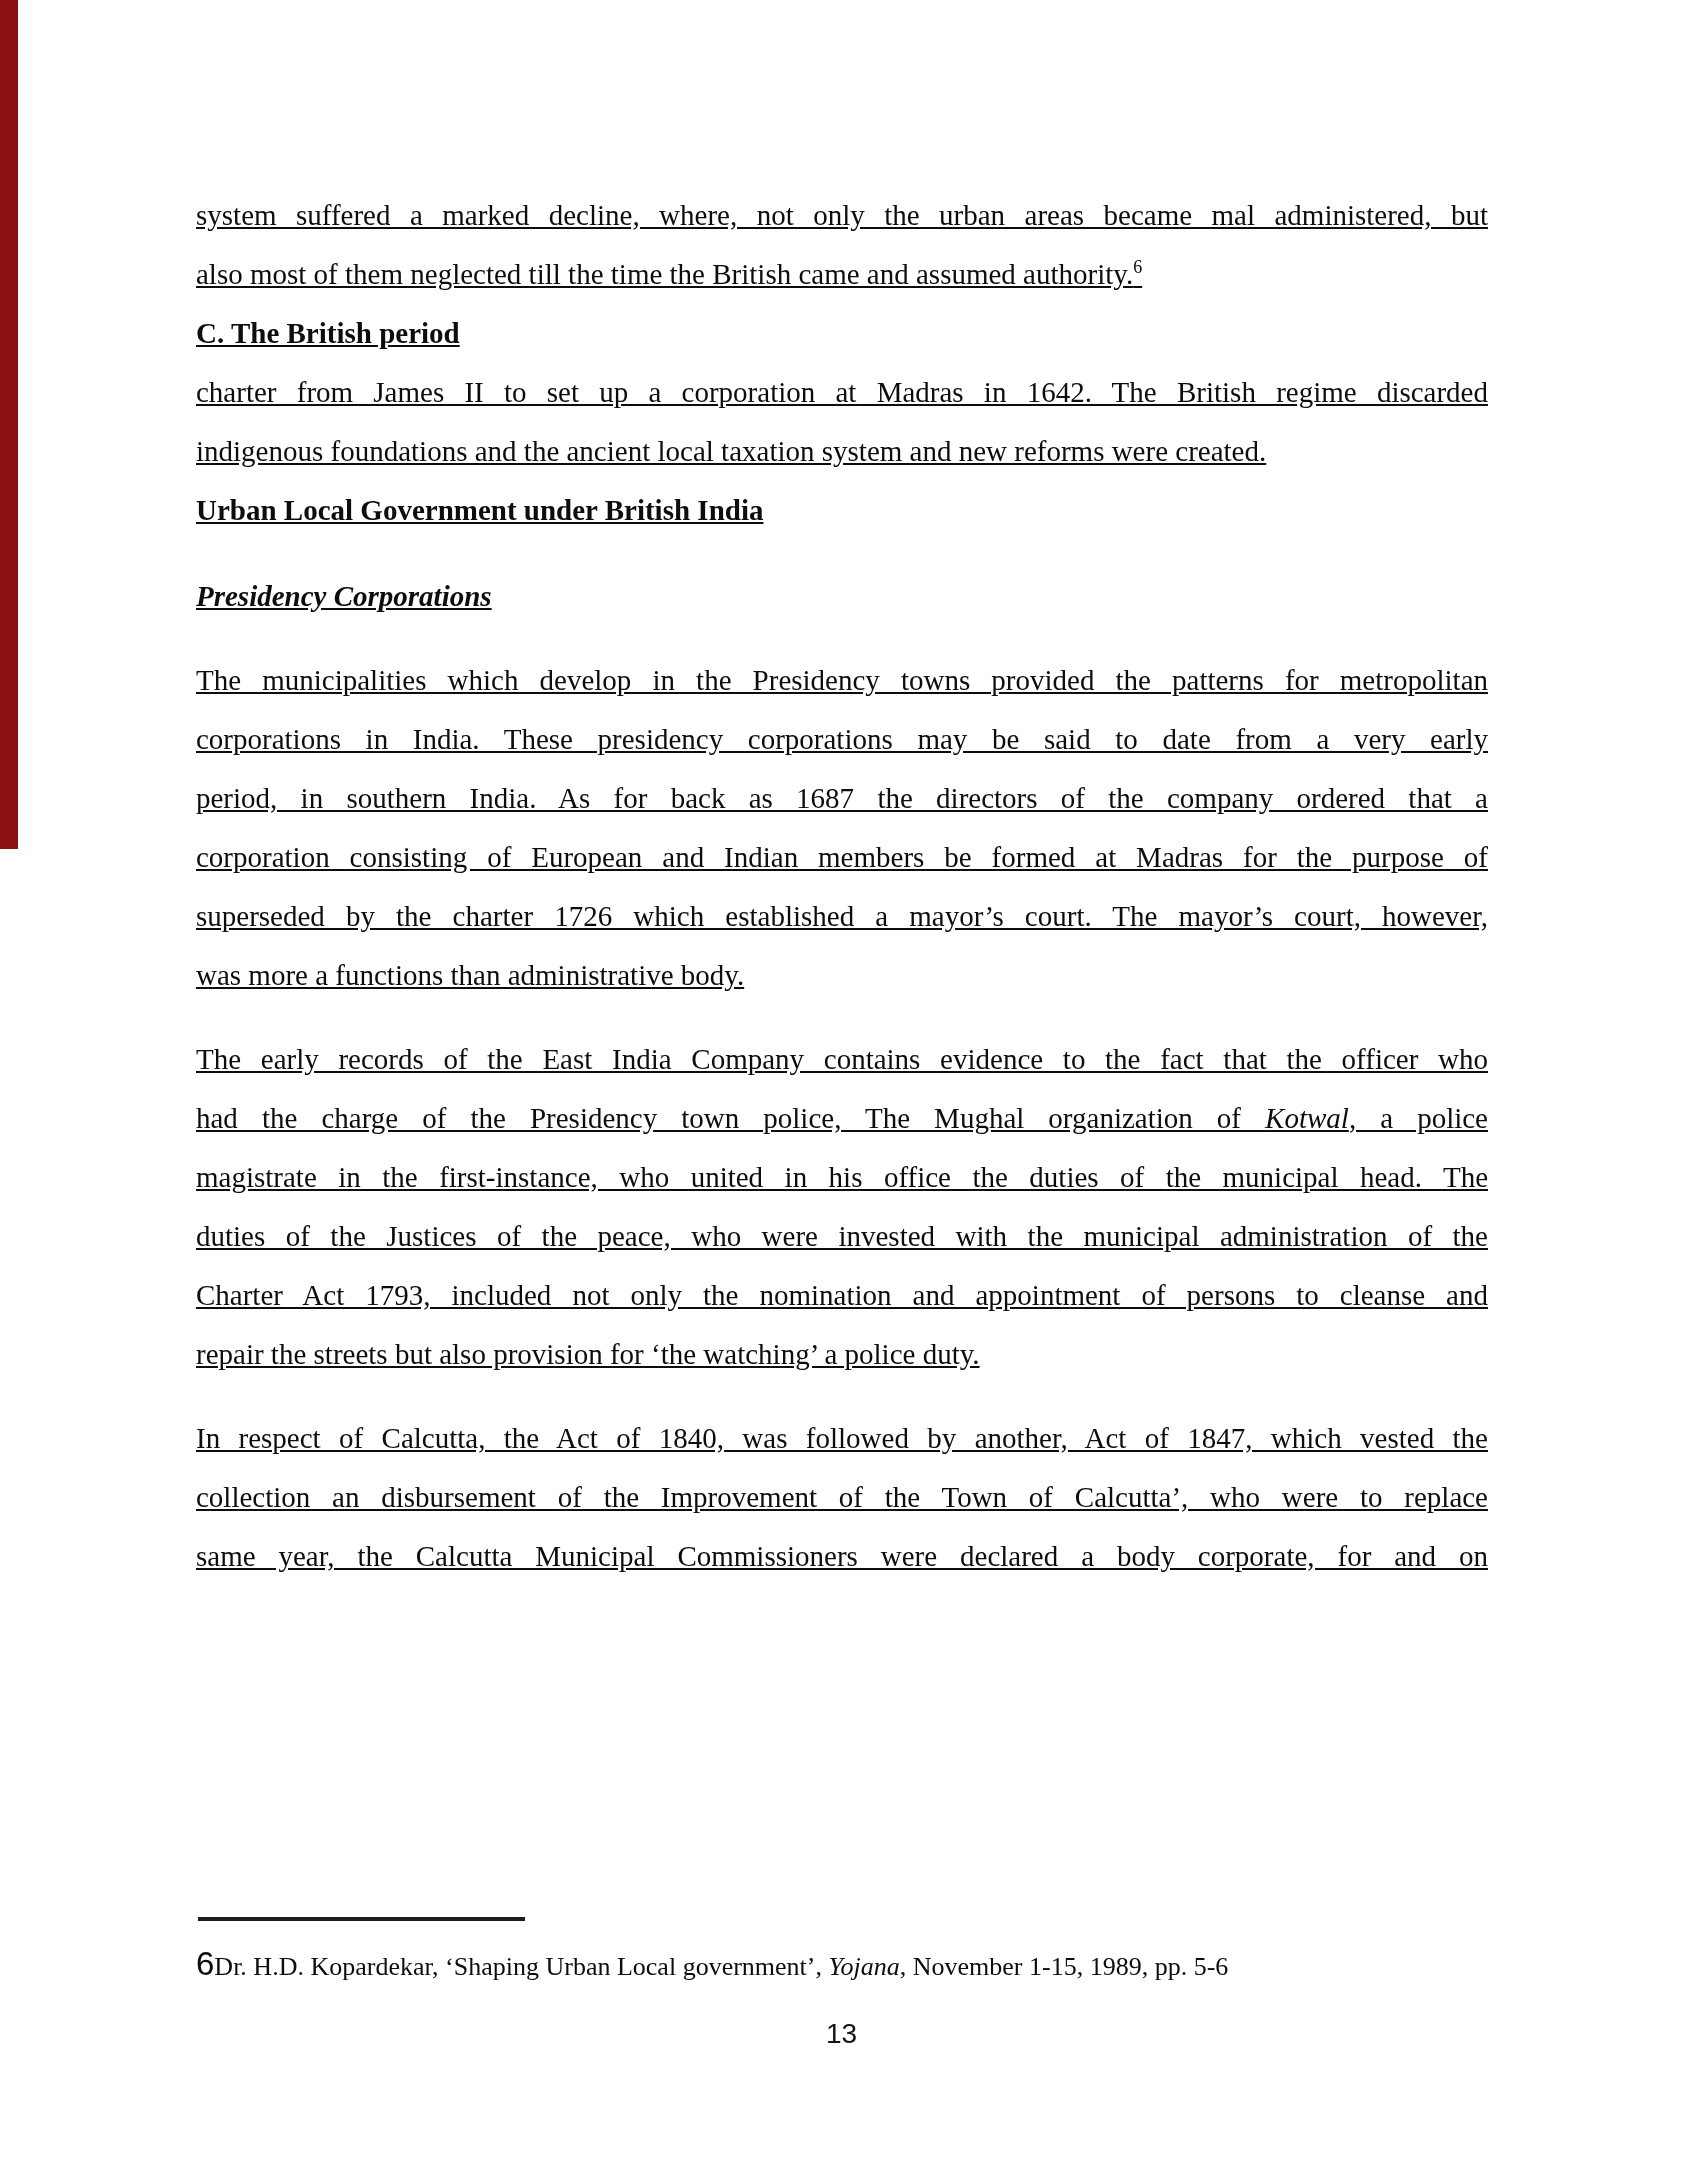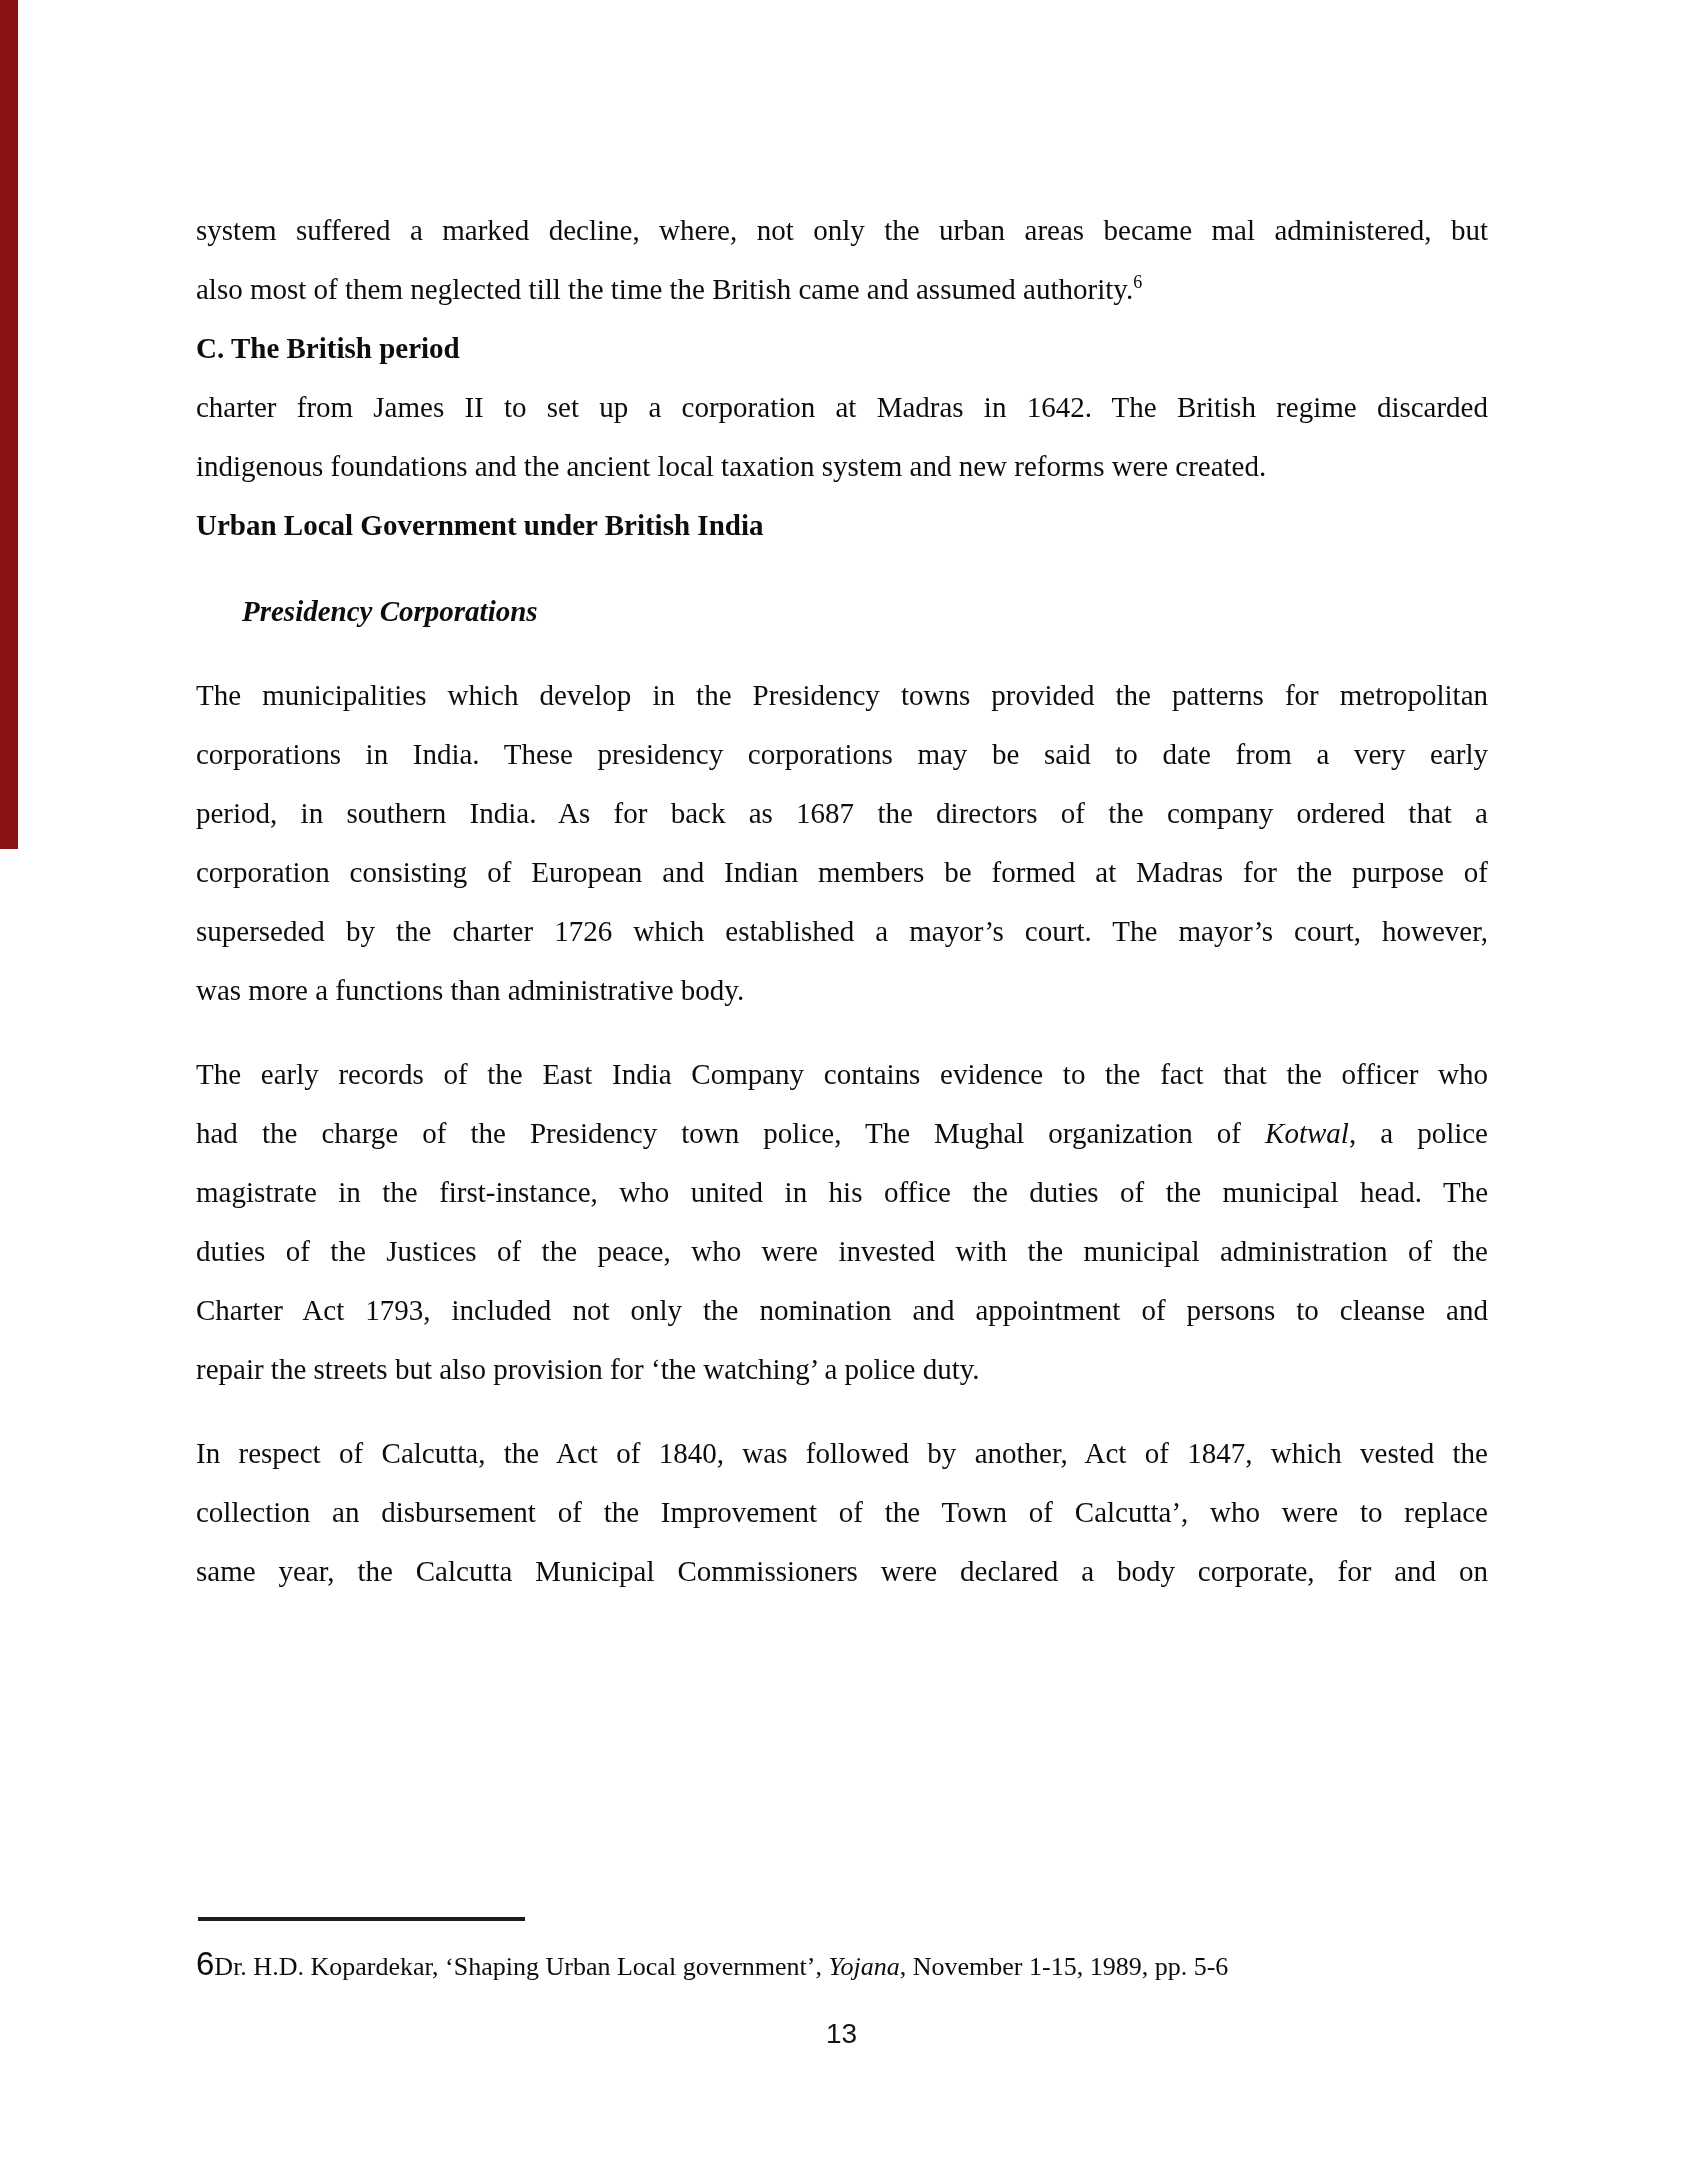--- a/index.html
+++ b/index.html
@@ -8,34 +8,34 @@
     width:1683px;height:2178px;
     background:#ffffff;
     font-family:"Liberation Serif","DejaVu Serif",serif;
     color:#0d0d0d;
     overflow:hidden;
   }
   #stripe{
     position:absolute;left:0;top:0;width:18px;height:849px;
   }
   #text-block{
-    position:absolute;left:196px;top:201px;width:1292px;
+    position:absolute;left:196px;top:186px;width:1292px;text-decoration:underline;
   }
   .para{margin:0;padding:0;}
   .line{
     height:59px;line-height:59px;
     font-size:29px;
     text-align:justify;
     text-align-last:justify;
     white-space:normal;
   }
   .line.last{text-align-last:left;}
   .heading .line{font-weight:bold;text-align-last:left;}
   .heading-italic .line{font-weight:bold;font-style:italic;text-align-last:left;}
-  .mt-sect{margin-top:27px;margin-left:46px;}
+  .mt-sect{margin-top:27px;}
   .mt-para{margin-top:25px;}
   .it{font-style:italic;}
   .sup{font-size:0.62em;vertical-align:super;line-height:0;}
   .fn-marker{
     font-family:"Liberation Sans","DejaVu Sans",sans-serif;
     font-size:33px;
   }
   #footnote-rule{
     position:absolute;left:198px;top:1917px;width:327px;height:4px;
     background:#1c1c1c;

